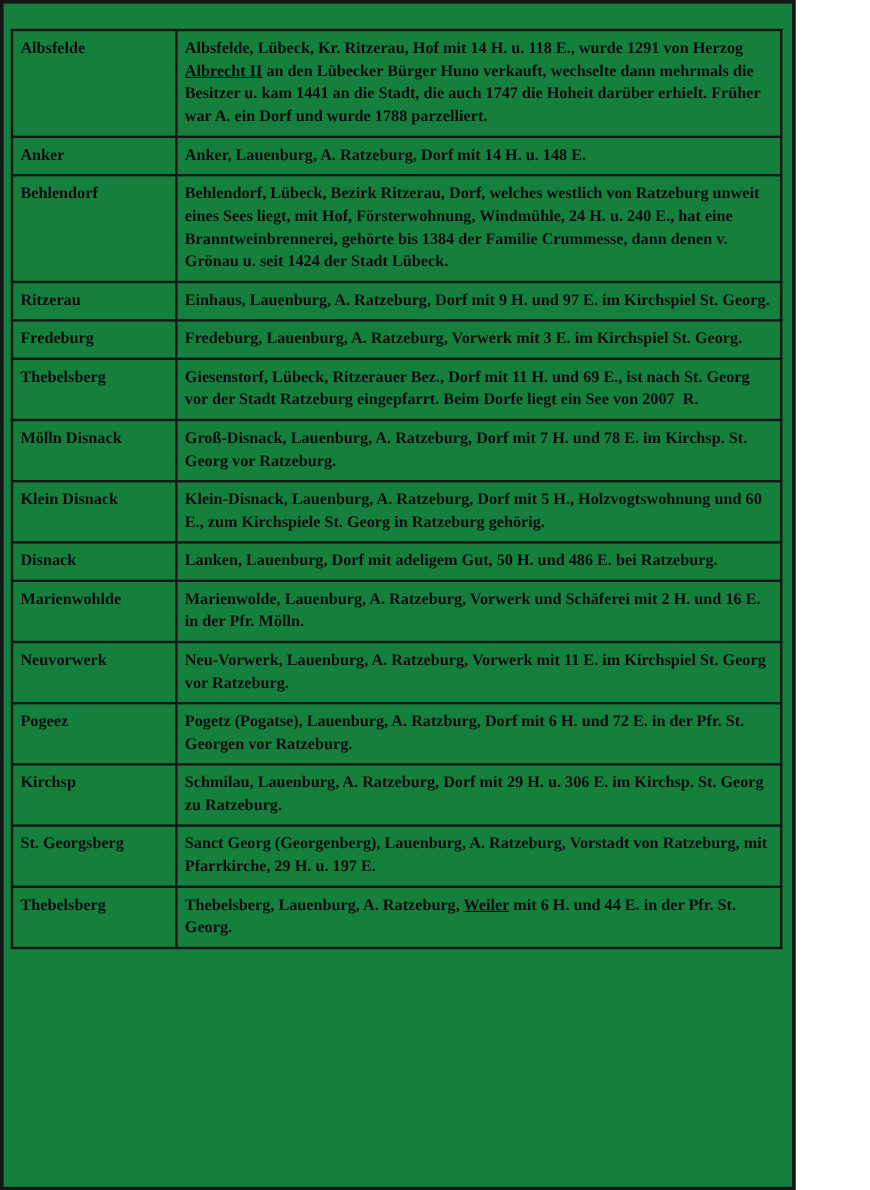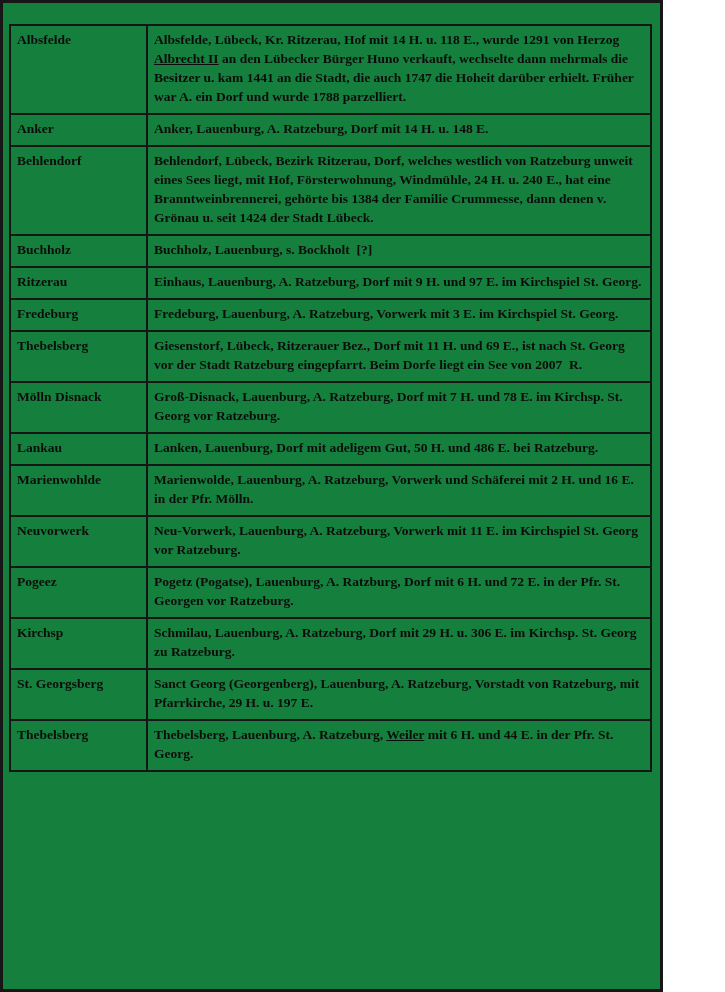--- a/index.html
+++ b/index.html
@@ -51,41 +51,41 @@
         </tr>
         <tr>
           <td class="term">Anker</td>
           <td class="desc">Anker, Lauenburg, A. Ratzeburg, Dorf mit 14 H. u. 148 E.</td>
         </tr>
         <tr>
           <td class="term">Behlendorf</td>
           <td class="desc">Behlendorf, Lübeck, Bezirk Ritzerau, Dorf, welches westlich von Ratzeburg unweit eines Sees liegt, mit Hof, Försterwohnung, Windmühle, 24 H. u. 240 E., hat eine Branntweinbrennerei, gehörte bis 1384 der Familie Crummesse, dann denen v. Grönau u. seit 1424 der Stadt Lübeck.</td>
         </tr>
         <tr>
-          <td class="term">Buchholz</td>
-          <td class="desc">Buchholz, Lauenburg, s. Bockholt  [?]</td>
-        </tr>
-        <tr>
           <td class="term">Ritzerau</td>
           <td class="desc">Einhaus, Lauenburg, A. Ratzeburg, Dorf mit 9 H. und 97 E. im Kirchspiel St. Georg.</td>
         </tr>
         <tr>
           <td class="term">Fredeburg</td>
           <td class="desc">Fredeburg, Lauenburg, A. Ratzeburg, Vorwerk mit 3 E. im Kirchspiel St. Georg.</td>
         </tr>
         <tr>
           <td class="term">Thebelsberg</td>
           <td class="desc">Giesenstorf, Lübeck, Ritzerauer Bez., Dorf mit 11 H. und 69 E., ist nach St. Georg vor der Stadt Ratzeburg eingepfarrt. Beim Dorfe liegt ein See von 2007  R.</td>
         </tr>
         <tr>
           <td class="term">Mölln Disnack</td>
           <td class="desc">Groß-Disnack, Lauenburg, A. Ratzeburg, Dorf mit 7 H. und 78 E. im Kirchsp. St. Georg vor Ratzeburg.</td>
         </tr>
         <tr>
-          <td class="term">Lankau</td>
+          <td class="term">Klein Disnack</td>
+          <td class="desc">Klein-Disnack, Lauenburg, A. Ratzeburg, Dorf mit 5 H., Holzvogtswohnung und 60 E., zum Kirchspiele St. Georg in Ratzeburg gehörig.</td>
+        </tr>
+        <tr>
+          <td class="term">Disnack</td>
           <td class="desc">Lanken, Lauenburg, Dorf mit adeligem Gut, 50 H. und 486 E. bei Ratzeburg.</td>
         </tr>
         <tr>
           <td class="term">Marienwohlde</td>
           <td class="desc">Marienwolde, Lauenburg, A. Ratzeburg, Vorwerk und Schäferei mit 2 H. und 16 E. in der Pfr. Mölln.</td>
         </tr>
         <tr>
           <td class="term">Neuvorwerk</td>
           <td class="desc">Neu-Vorwerk, Lauenburg, A. Ratzeburg, Vorwerk mit 11 E. im Kirchspiel St. Georg vor Ratzeburg.</td>
         </tr>

